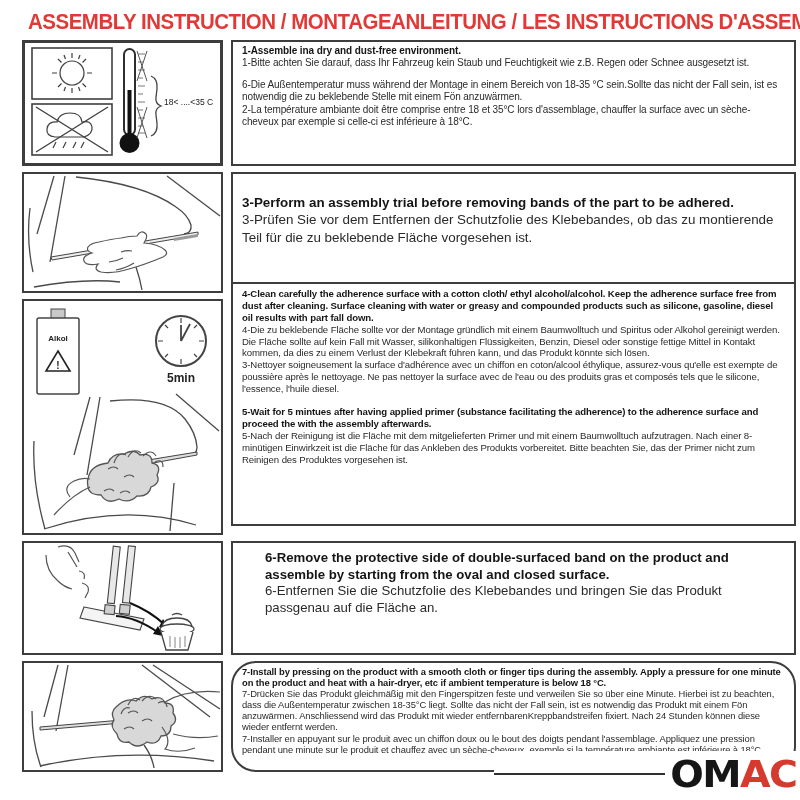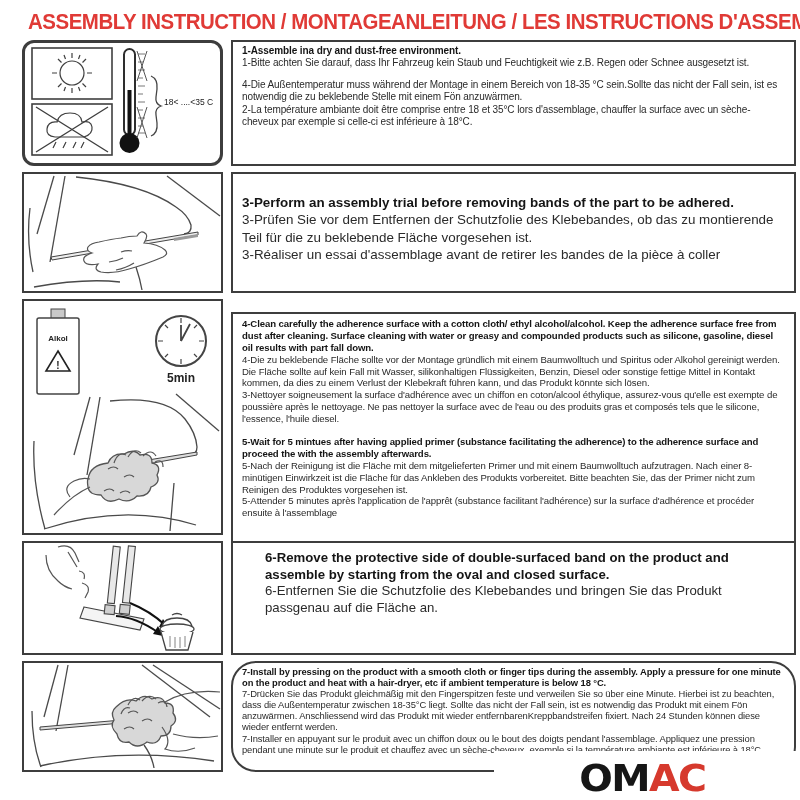--- a/index.html
+++ b/index.html
@@ -11,46 +11,46 @@
     text-align: center; font-size: 22px; font-weight: bold;
     letter-spacing: -0.5px; color: #e03a36;
     transform: scaleX(0.93); transform-origin: center;
     white-space: nowrap;
   }
 
   .box { position: absolute; border: 2px solid #3d3d3d; background: #fff; overflow: hidden; }
   .illus { left: 22px; width: 201px; }
   .tbox  { left: 231px; width: 565px; padding: 4px 9px; color: #2a2a2a; }
 
-  #r1i { top: 40px;  height: 126px; border-width: 3px; border-radius: 12px; }
+  #r1i { top: 40px;  height: 126px; border-width: 3px; }
   #r1t { top: 40px;  height: 126px; padding-top: 3px; }
   #r2i { top: 172px; height: 121px; }
   #r2t { top: 172px; height: 121px; padding-top: 20px; }
   #r3i { top: 299px; height: 236px; }
-  #r3t { top: 312px; height: 244px; }
+  #r3t { top: 282px; height: 244px; }
   #r4i { top: 541px; height: 114px; }
   #r4t { top: 541px; height: 114px; padding-top: 7px; }
   #r5i { top: 661px; height: 111px; }
   #r5t { top: 661px; height: 111px; padding-top: 3px; }
 
   .small   { font-size: 10px;  line-height: 1.24; letter-spacing: -0.1px; }
   .smaller { font-size: 9.6px; line-height: 1.24; letter-spacing: -0.1px; }
   .tiny    { font-size: 9.4px; line-height: 1.18; letter-spacing: -0.1px; border-radius: 25px; }
   .big     { font-size: 13.4px; line-height: 1.3; }
   .bigc    { font-size: 13.2px; line-height: 1.26; padding-left: 32px; }
   .bold    { font-weight: bold; color: #151515; }
   .gap9  { height: 9px; }
   .gap11 { height: 11px; }
 
   svg { display: block; }
   svg text { font-family: "Liberation Sans", sans-serif; }
 
   .logo {
     position: absolute; top: 751px; left: 494px; width: 302px; height: 46px;
-    background: #fff; display: flex; align-items: center; z-index: 5; flex-direction: column;
+    background: #fff; display: flex; align-items: center; z-index: 5;
   }
   .logo-line { flex: 1; height: 2px; background: #2f2f2f; margin-right: 10px; }
   .logo-text {
     font-family: "DejaVu Sans", sans-serif; font-weight: 900;
     font-size: 38px; letter-spacing: -1.5px; line-height: 1; color: #161616;
     transform: scaleX(1.04); transform-origin: right center;
   }
   .logo-red { color: #d6392d; }
 </style>
 </head>
@@ -86,21 +86,21 @@
         <path d="M126,33 q7,3 6,13 l-1,8 q-1,7 5,9 q-6,2 -5,9 l1,8 q1,10 -6,13" fill="none" stroke="#444" stroke-width="1.3"></path>
       </g>
       <text x="139" y="62" font-size="8.5" fill="#222">18&lt; ....&lt;35 C</text>
     </svg>
   </div>
 
   <div class="box tbox small" id="r1t">
     <div class="bold">1-Assemble ina dry and dust-free environment.</div>
     <div>1-Bitte achten Sie darauf, dass Ihr Fahrzeug kein Staub und Feuchtigkeit wie z.B. Regen oder Schnee ausgesetzt ist.</div>
     <div class="gap9"></div>
-    <div>4-Die Außentemperatur muss während der Montage in einem Bereich von 18-35 °C  sein.Sollte das nicht der Fall sein, ist es notwendig die zu beklebende Stelle mit einem Fön anzuwärmen.</div>
+    <div>6-Die Außentemperatur muss während der Montage in einem Bereich von 18-35 °C  sein.Sollte das nicht der Fall sein, ist es notwendig die zu beklebende Stelle mit einem Fön anzuwärmen.</div>
     <div>2-La température ambiante doit être comprise entre 18 et 35°C lors d'assemblage, chauffer la surface avec un sèche-cheveux par exemple si celle-ci est inférieure à 18°C.</div>
   </div>
 
   <div class="box illus" id="r2i">
     <svg viewBox="0 0 197 117" width="197" height="117">
       <g fill="none" stroke="#4a4a4a" stroke-width="1.3">
         <path d="M30,2 L13,60"></path>
         <path d="M41,2 L26,88"></path>
         <path d="M6,34 Q2,66 9,98"></path>
         <path d="M52,3 Q120,10 152,33 Q164,41 167,51 Q168,59 160,60"></path>
@@ -112,21 +112,20 @@
       <g fill="#fff" stroke="#555" stroke-width="1.2">
         <path d="M113,62 q4,-7 9,-2 q2,3 -2,9 q14,1 21,7 q4,4 -2,7 q-19,8 -34,12 q-16,5 -28,3 q-8,-2 -3,-8 q-12,2 -14,-3 q-2,-5 8,-8 q-6,-2 -4,-6 q3,-4 11,-5 q13,-3 22,-4 q8,-2 16,-2 Z"></path>
         <path d="M92,96 q10,-2 18,-7 M85,88 q8,-1 14,-4 M97,78 q6,-2 11,-1" fill="none"></path>
       </g>
     </svg>
   </div>
 
   <div class="box tbox big" id="r2t">
     <div class="bold">3-Perform an assembly trial before removing bands of the part to be adhered.</div>
     <div>3-Prüfen Sie vor dem Entfernen der Schutzfolie des Klebebandes, ob das zu montierende Teil für die zu beklebende Fläche vorgesehen ist.</div>
-    <div>3-Réaliser un essai d'assemblage avant de retirer les bandes de la pièce à coller</div>
   </div>
 
   <div class="box illus" id="r3i">
     <svg viewBox="0 0 197 232" width="197" height="232">
       <g>
         <rect x="27" y="8" width="14" height="10" fill="#c9c9c9" stroke="#444" stroke-width="1"></rect>
         <rect x="13" y="17" width="42" height="76" rx="2" fill="#fff" stroke="#444" stroke-width="1.5"></rect>
         <text x="34" y="40" font-size="8" font-weight="bold" text-anchor="middle" fill="#222">Alkol</text>
         <path d="M34,50 L46,70 H22 Z" fill="none" stroke="#222" stroke-width="1.6"></path>
         <text x="34" y="68" font-size="10" font-weight="bold" text-anchor="middle" fill="#222">!</text>
@@ -157,21 +156,20 @@
     </svg>
   </div>
 
   <div class="box tbox smaller" id="r3t">
     <div class="bold">4-Clean carefully the adherence surface with a cotton cloth/ ethyl alcohol/alcohol. Keep the adherence surface free from dust after cleaning. Surface cleaning with water or greasy and compounded products such as silicone, gasoline, diesel oil results with part fall down.</div>
     <div>4-Die zu beklebende Fläche sollte vor der Montage gründlich mit einem Baumwolltuch und Spiritus oder Alkohol gereinigt werden. Die Fläche sollte auf kein Fall mit Wasser, silikonhaltigen Flüssigkeiten, Benzin, Diesel oder sonstige fettige Mittel in Kontakt kommen, da dies zu einem Verlust der Klebekraft führen kann, und das Produkt könnte sich lösen.</div>
     <div>3-Nettoyer soigneusement la surface d'adhérence avec un chiffon en coton/alcool éthylique, assurez-vous qu'elle est exempte de poussière après le nettoyage. Ne pas nettoyer la surface avec de l'eau ou des produits gras et composés tels que le silicone, l'essence, l'huile diesel.</div>
     <div class="gap11"></div>
     <div class="bold">5-Wait for 5 mintues after having applied primer (substance facilitating the adherence) to the adherence surface and proceed the with the assembly afterwards.</div>
     <div>5-Nach der Reinigung ist die Fläche mit dem mitgelieferten Primer und mit einem Baumwolltuch aufzutragen. Nach einer 8-minütigen Einwirkzeit ist die Fläche für das Ankleben des Produkts vorbereitet. Bitte beachten Sie, das der Primer nicht zum Reinigen des Produktes vorgesehen ist.</div>
-    <div>5-Attender 5 minutes après l'application de l'apprêt (substance facilitant l'adhérence) sur la surface d'adhérence et procéder ensuite à l'assemblage</div>
   </div>
 
   <div class="box illus" id="r4i">
     <svg viewBox="0 0 197 110" width="197" height="110">
       <g fill="none" stroke="#555" stroke-width="1.2">
         <path d="M34,4 q12,-4 17,6 l4,9 M22,12 q0,16 12,26 q6,6 14,8 M55,28 q7,1 5,8 M44,9 l9,15 M58,40 q8,2 6,9 l-3,6"></path>
       </g>
       <path d="M60,64 L120,76 l-4,11 L56,75 Z" fill="#f4f4f4" stroke="#444" stroke-width="1.1"></path>
       <g transform="rotate(6 95 35)" stroke="#444" stroke-width="1.1">
         <rect x="86" y="4" width="7" height="57" fill="#e8e8e8"></rect>

